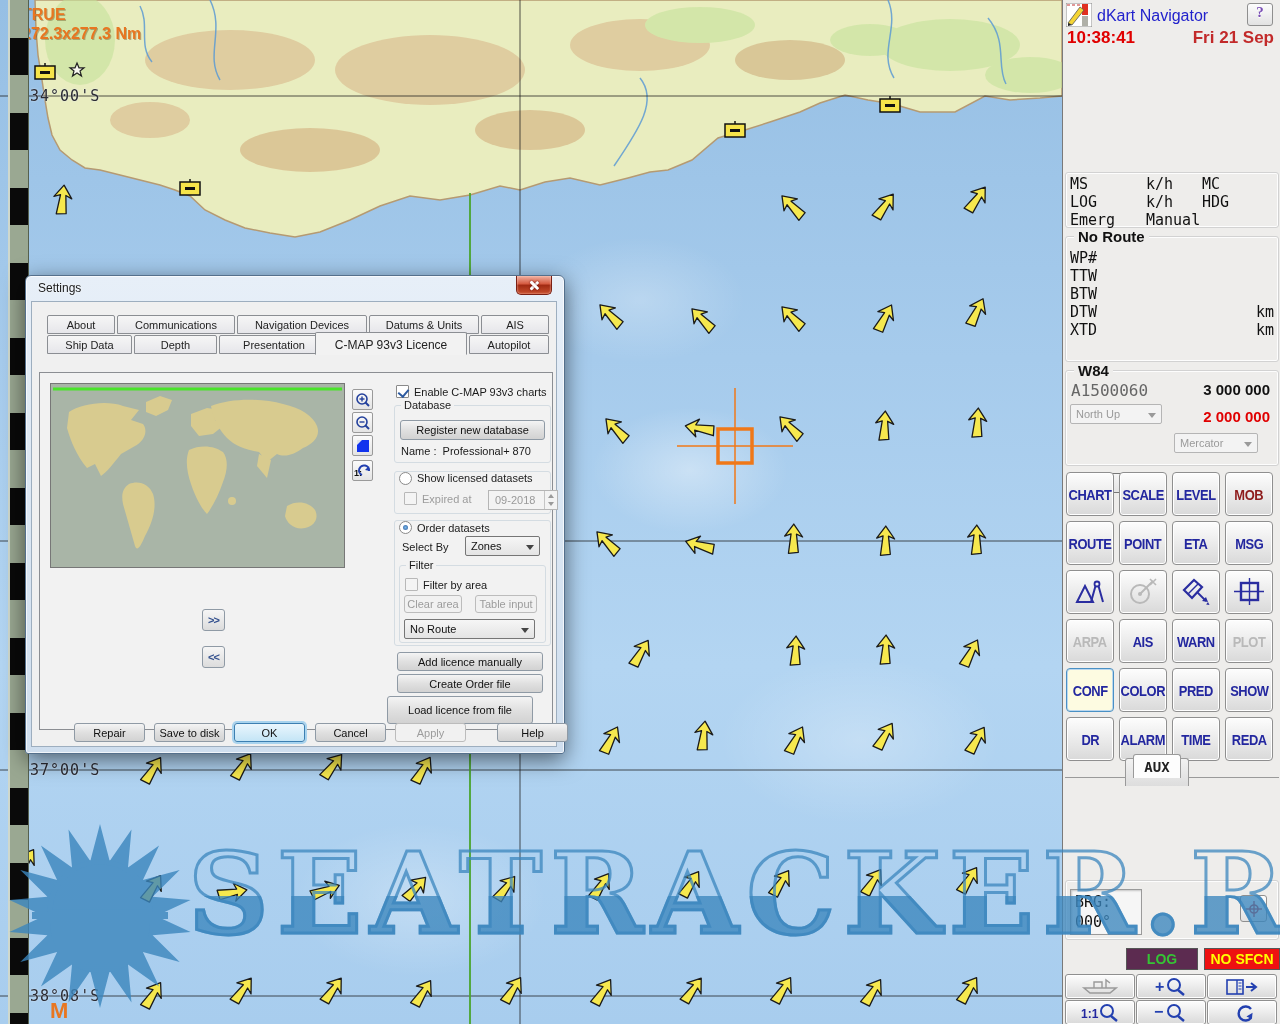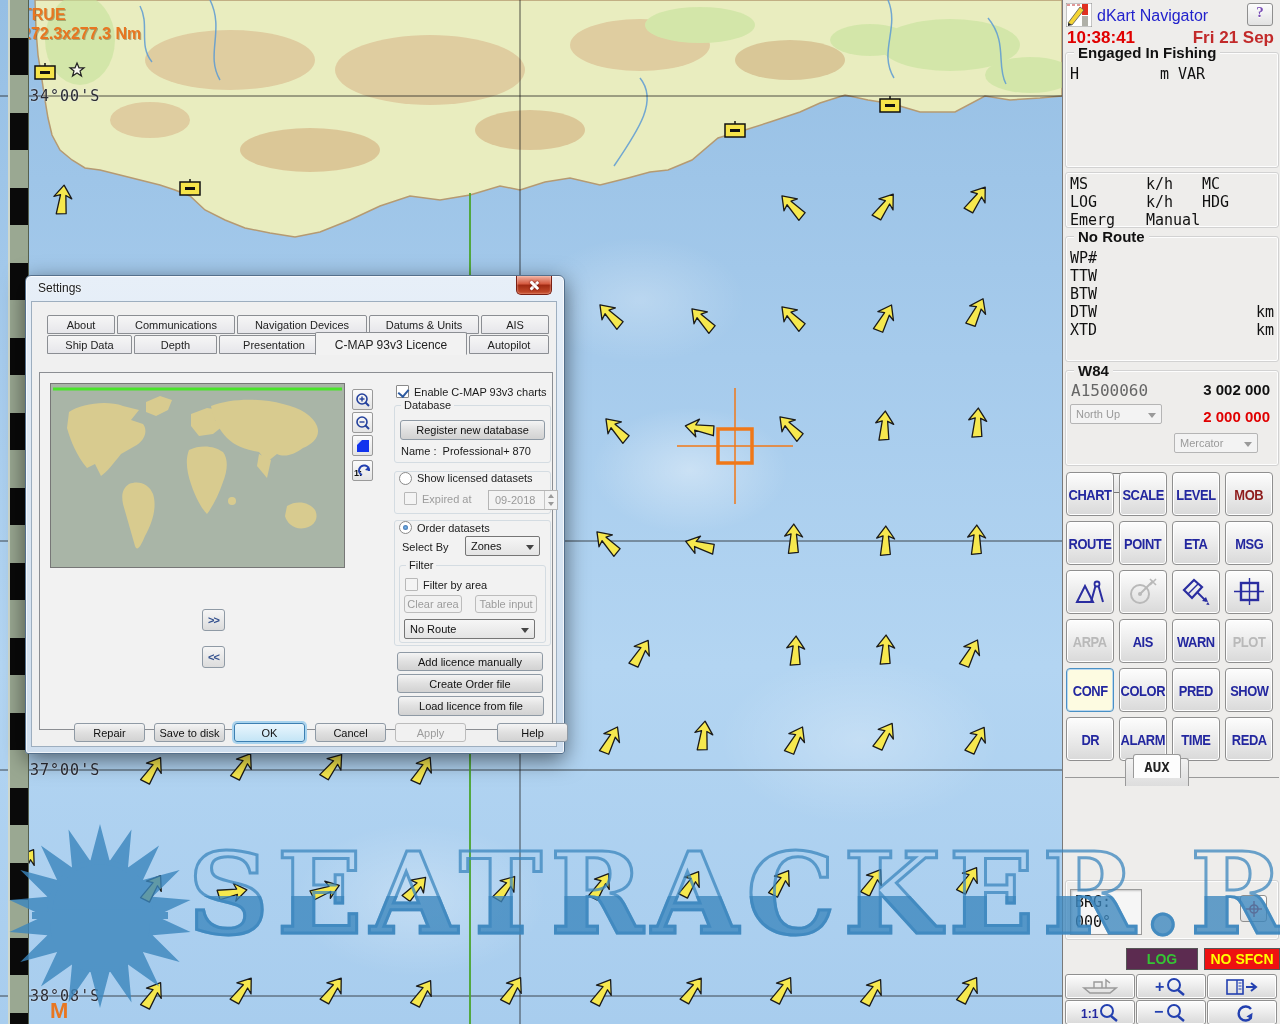--- a/index.html
+++ b/index.html
@@ -358,21 +358,21 @@
         <div class="ctl-label" style="left:383px;top:206px;">Filter by area</div>
         <div class="dbtn dis" style="left:364px;top:222px;width:58px;height:18px;">Clear area</div>
         <div class="dbtn dis" style="left:435px;top:222px;width:62px;height:18px;">Table input</div>
         <div class="combo" style="left:364px;top:246px;width:131px;">
           <span class="cval">No Route</span>
             <span class="carrow"></span>
         </div>
         <div id="action-buttons">
             <div class="dbtn" style="left: 357px; top: 279px; width: 146px; height: 19px;">Add licence manually</div>
             <div class="dbtn" style="left: 357px; top: 301px; width: 146px; height: 19px;">Create Order file</div>
-            <div class="dbtn" style="left: 358px; top: 323px; width: 146px; height: 20px; text-align: right;">Load licence from file</div>
+            <div class="dbtn" style="left: 347px; top: 323px; width: 146px; height: 28px; text-align: right;">Load licence from file</div>
           </div>
 
         <div class="movebtn" style="left:162px;top:236px;">&gt;&gt;</div>
         <div class="movebtn" style="left:162px;top:273px;">&lt;&lt;</div>
       </div>
       <div id="dlg-buttons">
           <div class="dbtn" style="left: 42px; top: 421px; width: 71px; height: 19px;">Repair</div>
           <div class="dbtn" style="left: 122px; top: 421px; width: 71px; height: 19px;">Save to disk</div>
           <div class="dbtn default" style="left: 202px; top: 421px; width: 71px; height: 19px;">OK</div>
           <div class="dbtn" style="left: 283px; top: 421px; width: 71px; height: 19px;">Cancel</div>
@@ -391,27 +391,20 @@
         <path d="M2,20 L14,4 L18,7 L6,22 Z" fill="#f4d435" stroke="#555" stroke-width="0.8"></path>
         <path d="M2,20 L6,22 L2,23 Z" fill="#222"></path>
         <line x1="1" y1="2" x2="14" y2="2" stroke="#c03030" stroke-dasharray="3,2"></line>
         </svg>
     </div>
     <div class="p-title">dKart Navigator</div>
     <div class="p-help">?</div>
     <div class="p-time">10:38:41</div>
     <div class="p-date">Fri 21 Sep</div>
 
-    <div class="pgroup" style="left:2px;top:52px;width:214px;height:116px;">
-      <span class="gtitle">Engaged In Fishing</span>
-      <div class="mono-row" style="grid-template-columns:90px auto;margin-top:12px;">
-        <span>H</span>
-        <span>m VAR</span>
-      </div>
-    </div>
     <div class="pgroup" style="left:2px;top:172px;width:214px;height:56px;padding-top:2px;">
       <div id="nav-rows">
           <div class="mono-row" style="grid-template-columns: 76px 56px auto; line-height: 18px;">
             <span>MS</span>
             <span>k/h</span>
             <span>MC</span>
           </div>
           <div class="mono-row" style="grid-template-columns: 76px 56px auto; line-height: 18px;">
             <span>LOG</span>
             <span>k/h</span>
@@ -449,21 +442,21 @@
           </div>
           <div class="mono-row" style="grid-template-columns: auto 40px; line-height: 18px;">
             <span>XTD</span>
             <span style="text-align: right;">km</span>
           </div>
         </div>
     </div>
     <div class="pgroup" style="left:2px;top:370px;width:214px;height:96px;">
       <span class="gtitle">W84</span>
       <div style="position:absolute;left:5px;top:10px;font:16px 'DejaVu Sans Mono',monospace;color:#666;">A1500060</div>
-      <div style="position:absolute;right:8px;top:10px;font:bold 15px 'Liberation Sans',sans-serif;color:#111;">3 002 000</div>
+      <div style="position:absolute;right:8px;top:10px;font:bold 15px 'Liberation Sans',sans-serif;color:#111;">3 000 000</div>
       <div class="combo dis" style="left:4px;top:33px;width:92px;">
         <span class="cval">North Up</span>
           <span class="carrow"></span>
       </div>
       <div style="position:absolute;right:8px;top:37px;font:bold 15px 'Liberation Sans',sans-serif;color:#e00000;">2 000 000</div>
       <div class="combo" style="left:4px;top:62px;width:92px;margin-top:40px;">
         <span class="cval">Full</span>
           <span class="carrow"></span>
       </div>
       <div class="combo dis" style="left:108px;top:62px;width:84px;">

